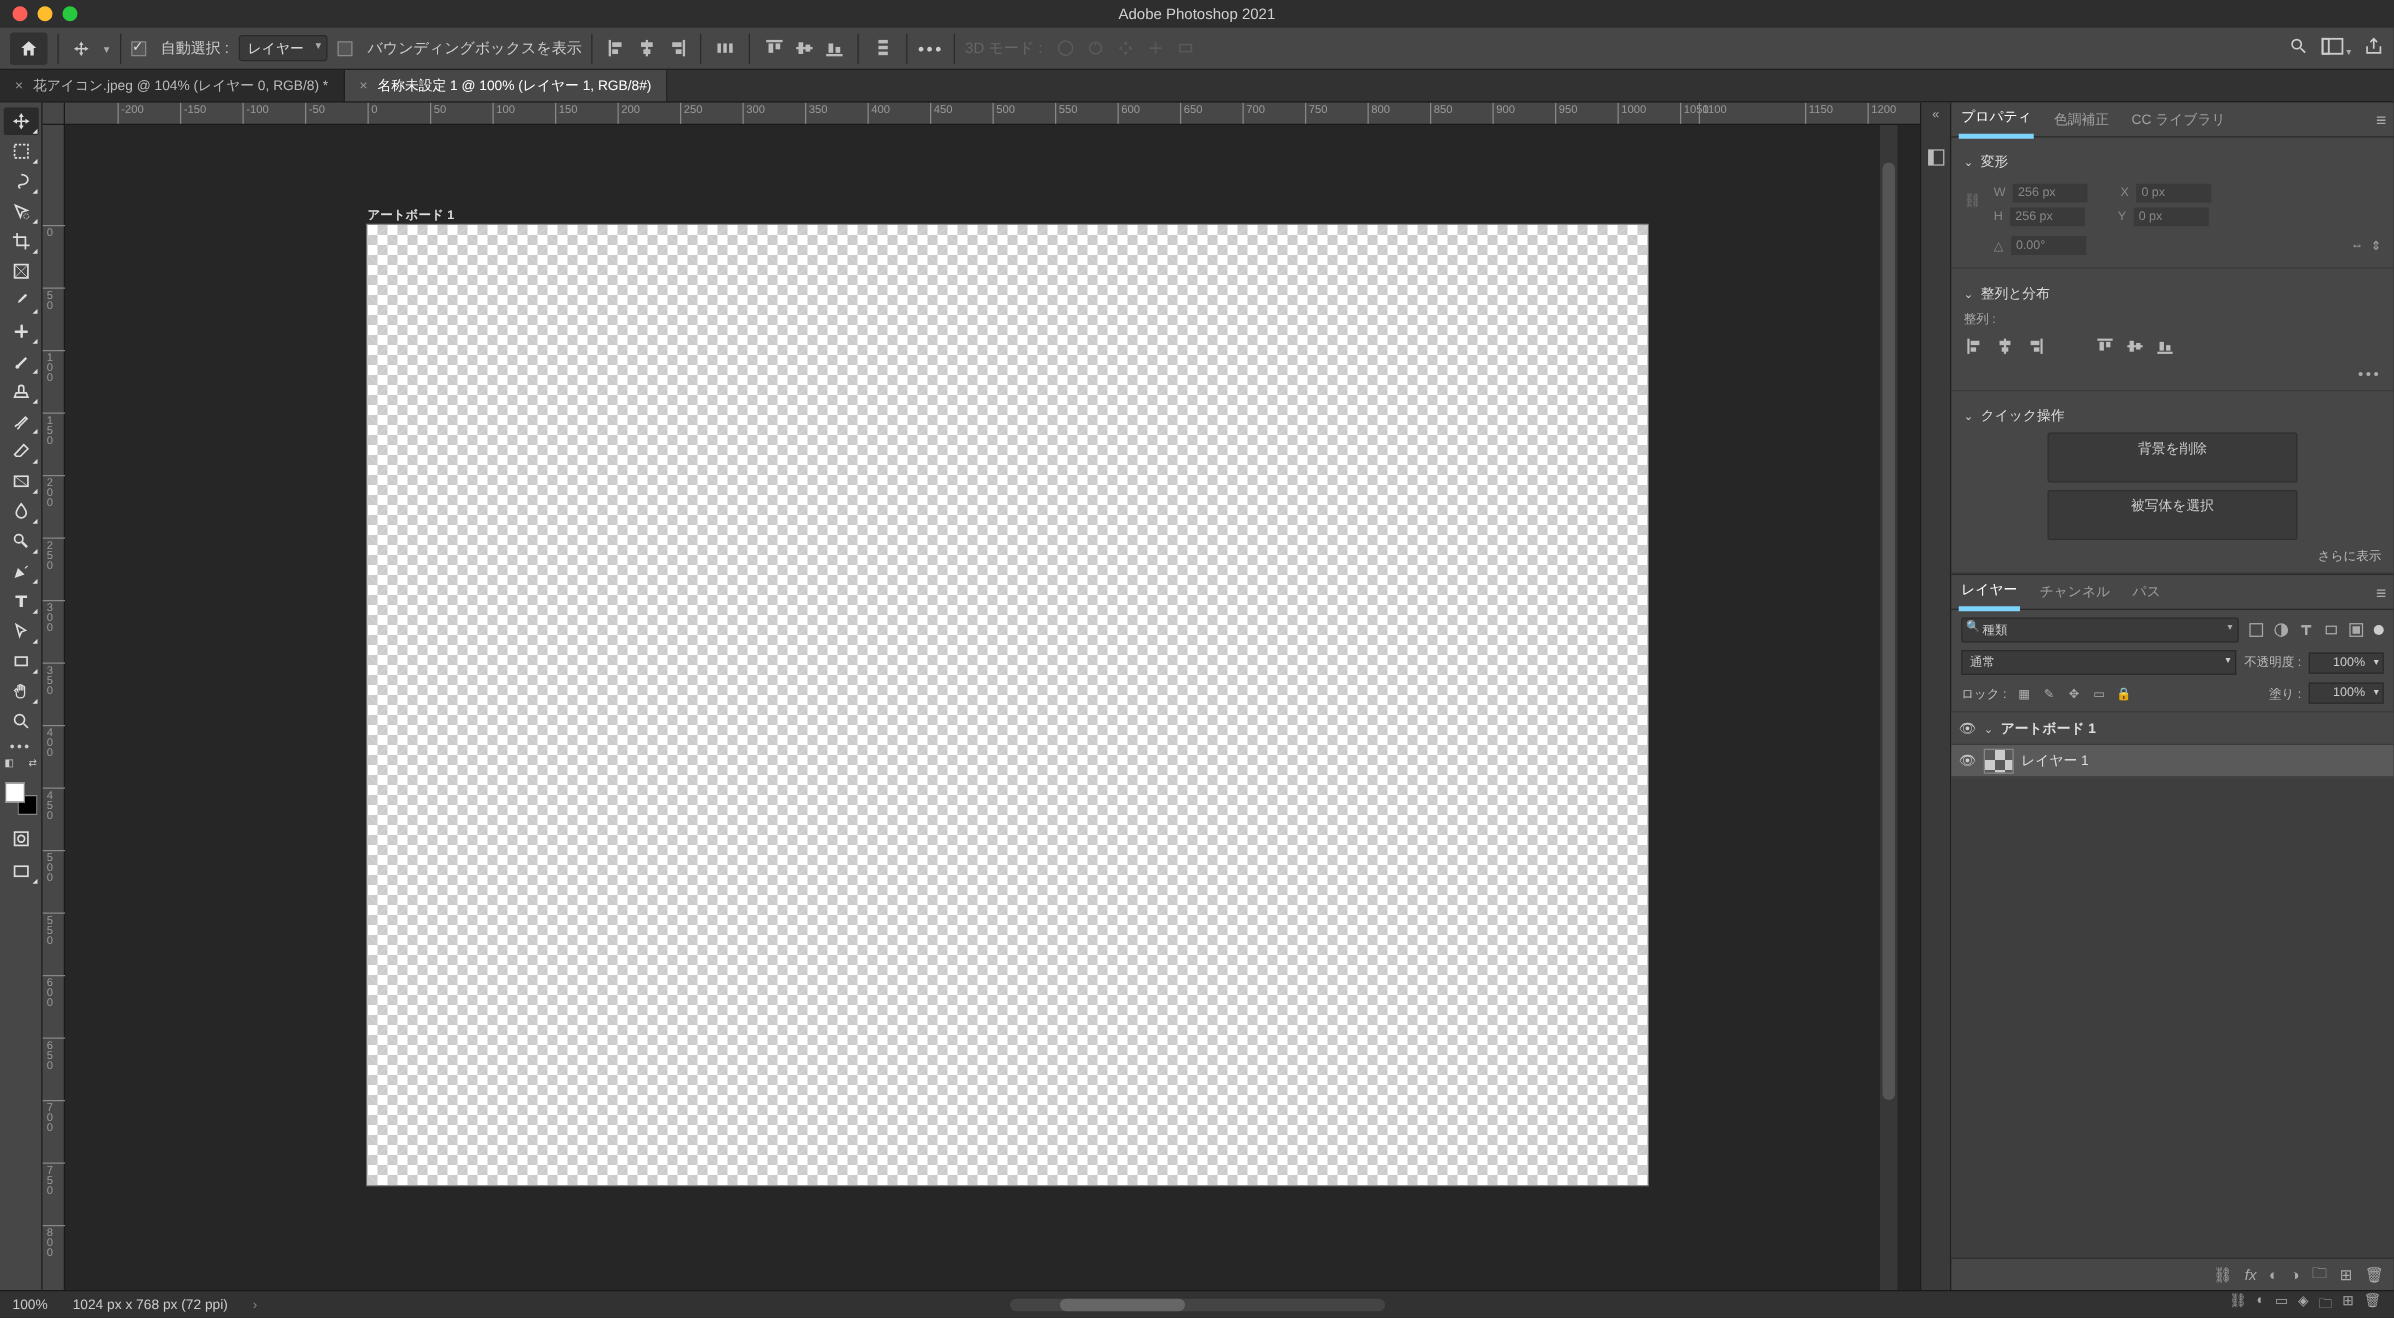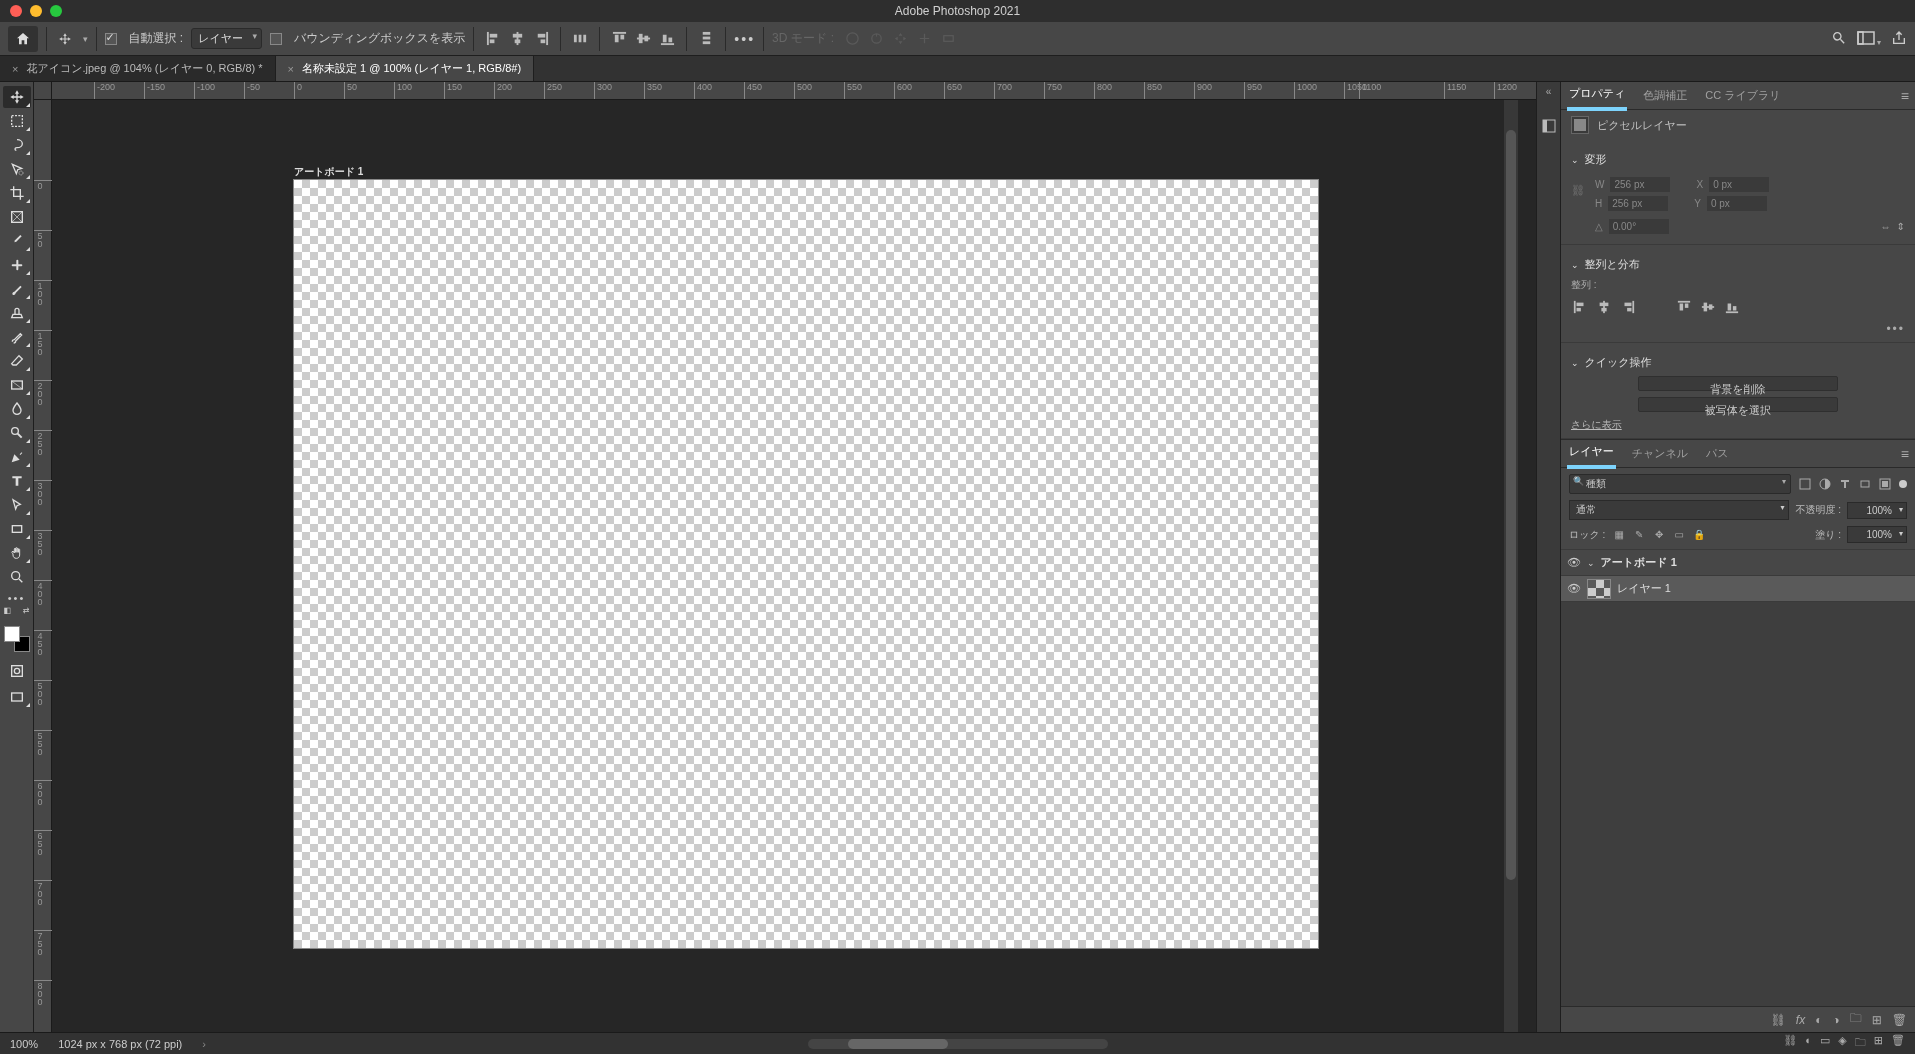--- a/index.html
+++ b/index.html
@@ -92,22 +92,22 @@
 
 .section { padding: 6px 10px; border-bottom: 1px solid #3a3a3a; }
 .section-title { display: flex; align-items: center; gap: 6px; font-size: 11px; color: #ddd; margin: 6px 0; }
 .section-title .chev { font-size: 9px; }
 .prop-row { display: flex; align-items: center; gap: 6px; font-size: 10px; color: #888; margin: 4px 0; }
 .prop-row .field { background: #3a3a3a; border: none; width: 60px; padding: 2px 4px; color: #888; font-size: 10px; }
 .link-icon { width: 14px; height: 20px; color: #777; text-align:center; }
 .align-icons { display: flex; gap: 6px; margin: 6px 0; }
 .align-icons .ai { width: 18px; height: 18px; display: flex; align-items: center; justify-content: center; }
 .align-icons .ai svg { width: 14px; height: 14px; fill: #bbb; }
-.qa-btn { display: block; background: #3a3a3a; border: 1px solid #2f2f2f; height: 15px; width: 200px; margin: 6px auto; font-size: 11px; color: #ccc; text-align: center; line-height: 24px; border-radius: 2px; }
-.more-link { text-align: left; font-size: 10px; text-decoration: underline; color: #bbb; margin-top: 6px; cursor:pointer;}
+.qa-btn { display: block; background: #3a3a3a; border: 1px solid #2f2f2f; height: 40px; width: 200px; margin: 6px auto; font-size: 11px; color: #ccc; text-align: center; line-height: 24px; border-radius: 2px; }
+.more-link { text-align: right; font-size: 10px; color: #bbb; margin-top: 6px; cursor:pointer;}
 .prop-header { display:flex; align-items:center; gap:8px; padding:6px 10px;}
 .prop-header .thumb-ico { width:18px; height:18px; background:#3a3a3a; border:1px solid #666; display:flex; align-items:center; justify-content:center;}
 
 .layers-panel { flex: 1; display: flex; flex-direction: column; border-top: 1px solid #2a2a2a; }
 .layers-ctrl { padding: 6px 8px; display: flex; flex-direction: column; gap: 6px; border-bottom: 1px solid #3a3a3a; }
 .layers-ctrl .row { display: flex; align-items: center; gap: 6px; font-size: 10px; color: #bbb; }
 .layers-ctrl .search { flex:1; background: #3a3a3a; border: 1px solid #2a2a2a; padding: 2px 4px 2px 16px; font-size: 10px; color: #ccc; border-radius: 2px; position:relative;}
 .layers-ctrl .search::before { content:"🔍"; position:absolute; left:3px; top:1px; font-size:9px; color:#999;}
 .filter-icons { display: flex; gap: 4px; }
 .filter-icons .fi { width: 16px; height: 16px; display:flex; align-items:center; justify-content:center; }
@@ -621,28 +621,20 @@
 
   <div class="right-panels">
 
     <div class="panel-tabs">
       <span class="ptab active">プロパティ</span>
       <span class="ptab">色調補正</span>
       <span class="ptab">CC ライブラリ</span>
       <span class="more">≡</span>
     </div>
 
-    <div class="prop-header">
-      <span class="thumb-ico">
-          <svg width="12" height="12" viewBox="0 0 12 12">
-            <rect width="12" height="12" fill="#888"></rect>
-          </svg>
-        </span>
-      <span>ピクセルレイヤー</span>
-    </div>
 
     <div class="section">
       <div class="section-title">
           <span class="chev">⌄</span>
           <span>変形</span>
         </div>
       <div style="display:flex; align-items:center; gap:10px;">
         <span class="link-icon">⛓</span>
         <div style="flex:1">
           <div class="prop-row">

